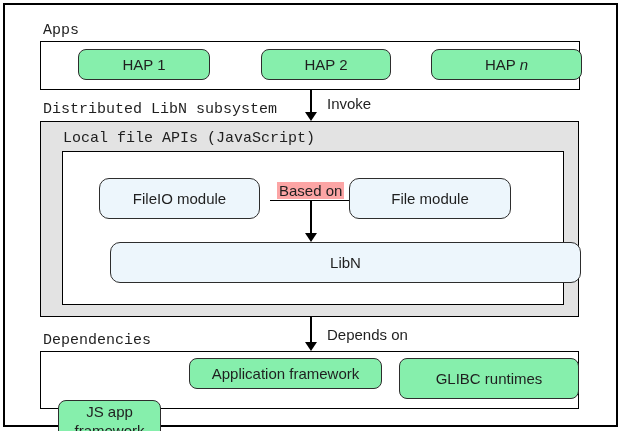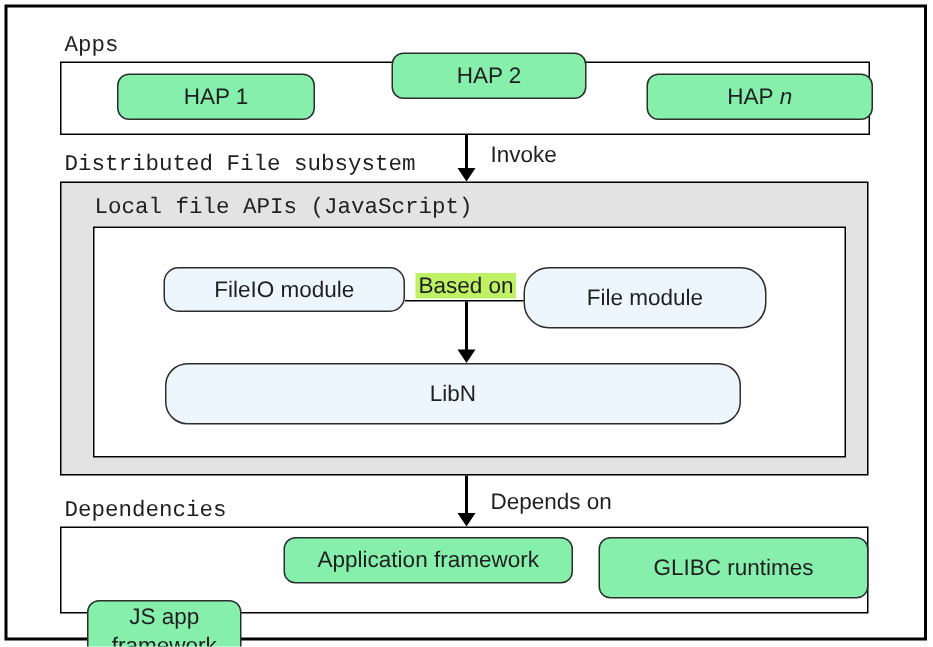--- a/index.html
+++ b/index.html
@@ -53,52 +53,52 @@
 </head>
 <body>
 
 <div class="abs frame"></div>
 
 <div class="abs section-label" style="left:43px; top:22px;">Apps</div>
 <div class="abs container" style="left:40px; top:41px; width:540px; height:49px;"></div>
 <div class="abs box" style="left:78px; top:49px; width:132px; height:31px;">
   <span>HAP 1</span>
 </div>
-<div class="abs box" style="left:261px; top:35px; width:130px; height:31px;">
+<div class="abs box" style="left:261px; top:49px; width:130px; height:31px;">
   <span>HAP 2</span>
 </div>
 <div class="abs box" style="left:431px; top:49px; width:151px; height:31px;">
   <span class="hap-prefix">HAP</span>
     <span class="italic-var">n</span>
 </div>
 
 <div class="abs arrow" style="left:304px; top:90px; height:31px;">
   <div class="shaft"></div>
     <div class="head"></div>
 </div>
 <div class="abs" style="left:327px; top:95px;text-align:right;">Invoke</div>
 
-<div class="abs section-label" style="left:43px; top:101px;">Distributed File subsystem</div>
+<div class="abs section-label" style="left:43px; top:101px;">Distributed LibN subsystem</div>
 <div class="abs graybox"></div>
 <div class="abs section-label" style="left:63px; top:130px;">Local file APIs (JavaScript)</div>
 <div class="abs innerwhite"></div>
 
-<div class="abs box module" style="left:109px; top:178px; width:161px; height:30px;text-align:right;">
+<div class="abs box module" style="left:99px; top:178px; width:161px; height:41px;text-align:right;">
   <span>FileIO module</span>
 </div>
-<div class="abs box module" style="left:349px; top:178px; width:162px; height:41px;border-radius:17px;">
+<div class="abs box module" style="left:349px; top:178px; width:162px; height:41px;">
   <span>File module</span>
 </div>
-<div class="abs" style="left:277px; top:182px; background:#bef264; padding:0 2px;">Based on</div>
+<div class="abs" style="left:277px; top:182px; background:#fca5a5; padding:0 2px;">Based on</div>
 <div class="abs hline" style="left:270px; top:200px; width:79px;"></div>
 <div class="abs arrow" style="left:304px; top:201px; height:41px;">
   <div class="shaft"></div>
     <div class="head"></div>
 </div>
-<div class="abs box module" style="left:110px; top:242px; width:384px; height:41px;border-radius:15px;">
+<div class="abs box module" style="left:110px; top:242px; width:471px; height:41px;">
   <span>LibN</span>
 </div>
 
 <div class="abs arrow" style="left:304px; top:317px; height:34px;">
   <div class="shaft"></div>
     <div class="head"></div>
 </div>
 <div class="abs" style="left:327px; top:326px;">Depends on</div>
 
 <div class="abs section-label" style="left:43px; top:332px;">Dependencies</div>

